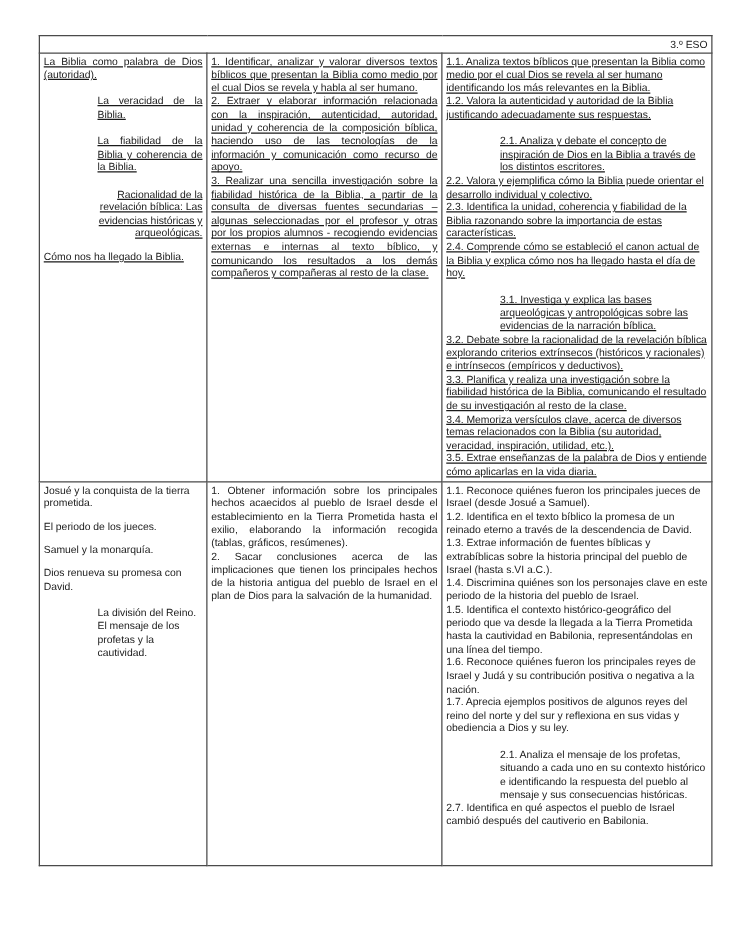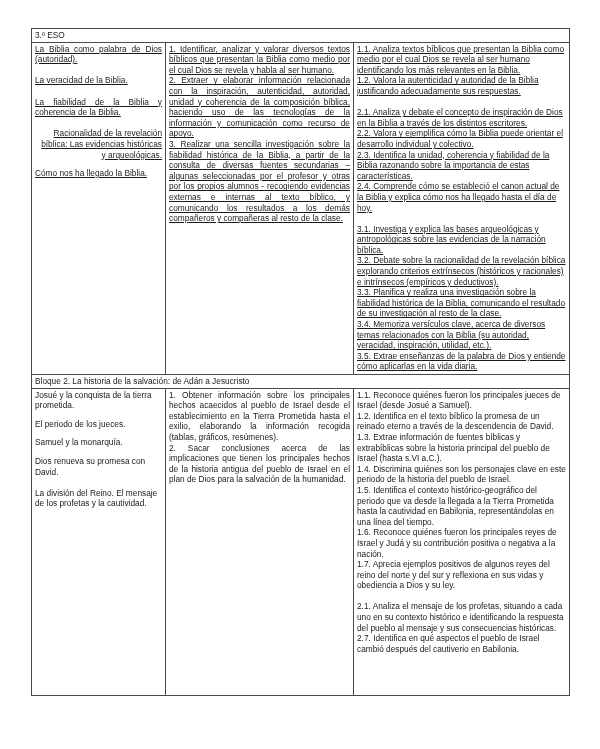--- a/index.html
+++ b/index.html
@@ -2,24 +2,24 @@
 <html><head>
 <meta charset="utf-8">
 <style>
   html, body { margin: 0; padding: 0; background: #ffffff; }
   body { width: 600px; height: 749px; position: relative; overflow: hidden;
          font-family: "Liberation Sans", sans-serif; color: #1a1a1a; }
   .doc { position: absolute; left: 31px; top: 28px; width: 538px; }
   table { border-collapse: collapse; width: 538px; table-layout: fixed; }
   td { border: 1px solid #4a4a4a; vertical-align: top; padding: 1px 3px 2px 3px;
        font-size: 8.3px; line-height: 10.6px; }
-  td.center { text-align: left; vertical-align: middle; padding: 1px 3px; height: 10px; }
+  td.center { text-align: right; vertical-align: middle; padding: 1px 3px; height: 10px; }
   td.just { text-align: justify; }
   p { margin: 0; }
-  .gap { margin-top: 10.6px; }
+  .gap { margin-top: 10.6px; margin-left: 43px; }
   .gap-s { margin-top: 8px; }
   .row-b1 td.body { height: 327px; text-decoration: underline; }
   .row-b2 td.body { height: 303px; }
 </style>
 </head>
 <body>
 
 <div class="doc">
 <table>
   <colgroup>
@@ -53,23 +53,20 @@
       <p>2.3. Identifica la unidad, coherencia y fiabilidad de la Biblia razonando sobre la importancia de estas características.</p>
       <p>2.4. Comprende cómo se estableció el canon actual de la Biblia y explica cómo nos ha llegado hasta el día de hoy.</p>
       <p class="gap">3.1. Investiga y explica las bases arqueológicas y antropológicas sobre las evidencias de la narración bíblica.</p>
       <p>3.2. Debate sobre la racionalidad de la revelación bíblica explorando criterios extrínsecos (históricos y racionales) e intrínsecos (empíricos y deductivos).</p>
       <p>3.3. Planifica y realiza una investigación sobre la fiabilidad histórica de la Biblia, comunicando el resultado de su investigación al resto de la clase.</p>
       <p>3.4. Memoriza versículos clave, acerca de diversos temas relacionados con la Biblia (su autoridad, veracidad, inspiración, utilidad, etc.).</p>
       <p>3.5. Extrae enseñanzas de la palabra de Dios y entiende cómo aplicarlas en la vida diaria.</p>
     </td>
   </tr>
 
-  <tr>
-    <td class="center" colspan="3">Bloque 2. La historia de la salvación: de Adán a Jesucristo</td>
-  </tr>
   <tr class="row-b2">
     <td class="body">
       <p>Josué y la conquista de la tierra prometida.</p>
       <p class="gap-s">El periodo de los jueces.</p>
       <p class="gap-s">Samuel y la monarquía.</p>
       <p class="gap-s">Dios renueva su promesa con David.</p>
       <p class="gap">La división del Reino. El mensaje de los profetas y la cautividad.</p>
     </td>
     <td class="body just">
       <p>1. Obtener información sobre los principales hechos acaecidos al pueblo de Israel desde el establecimiento en la Tierra Prometida hasta el exilio, elaborando la información recogida (tablas, gráficos, resúmenes).</p>

